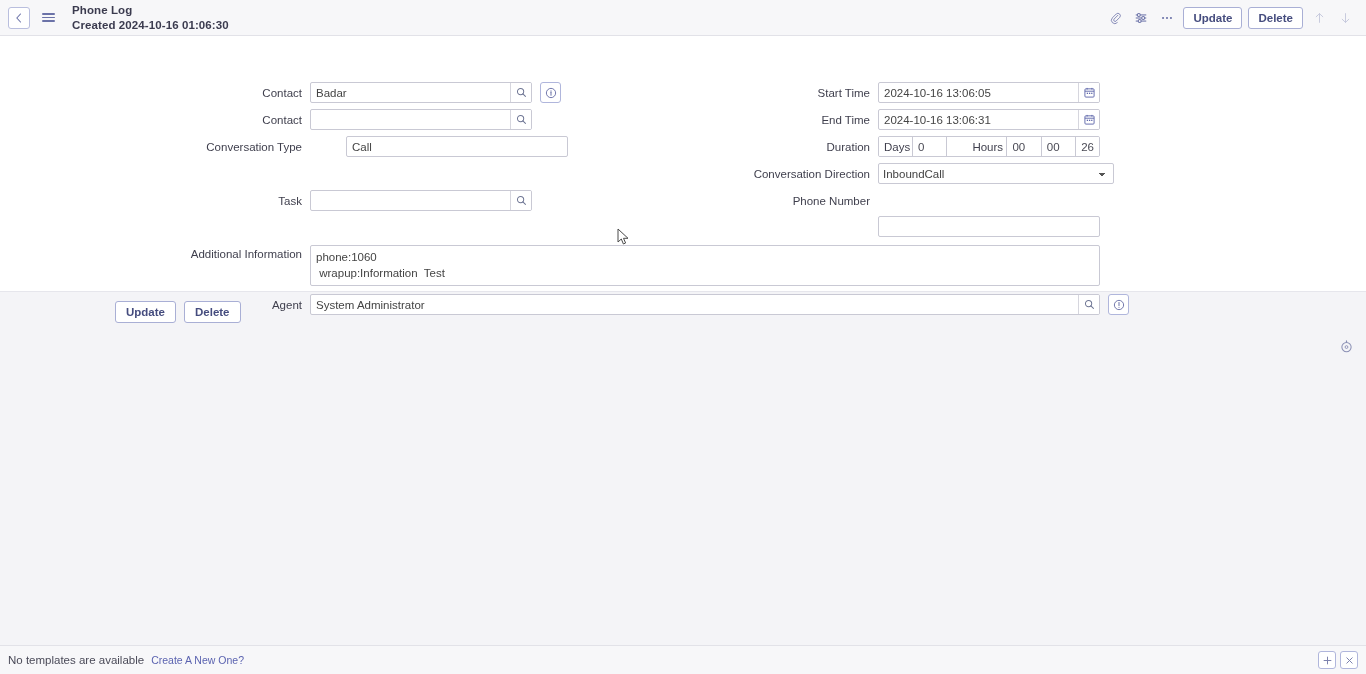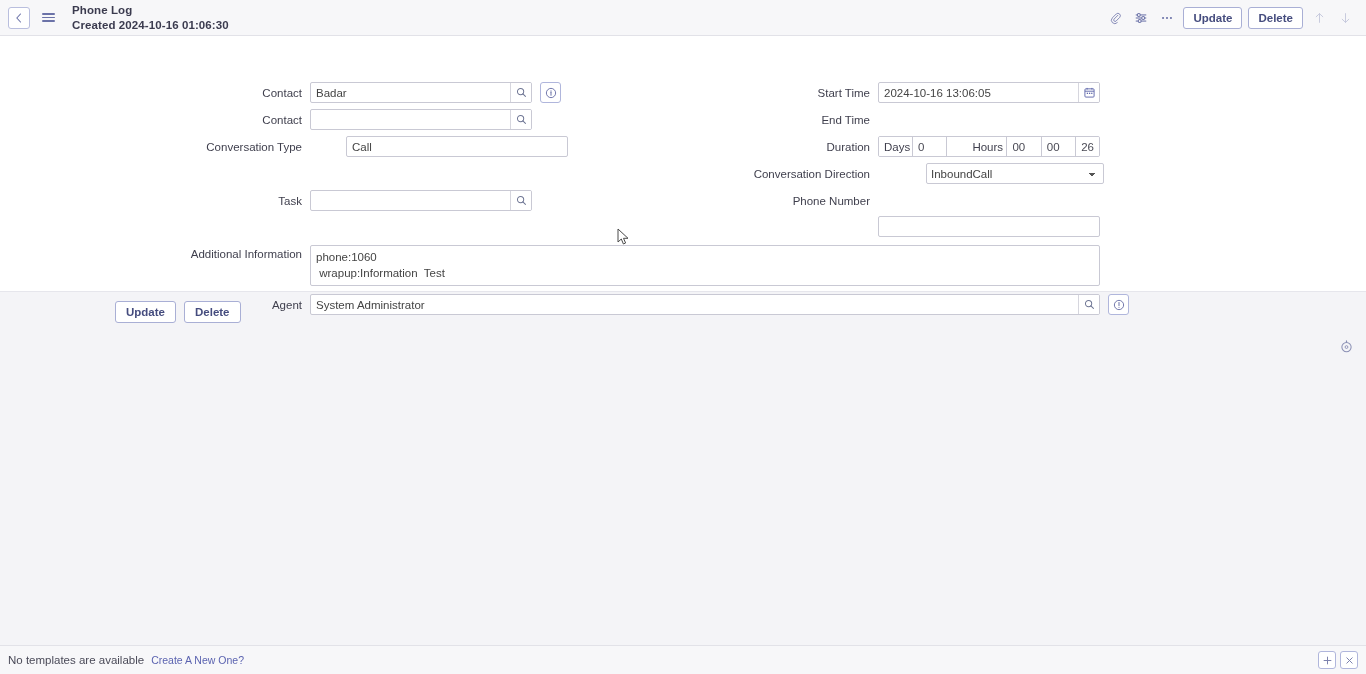--- a/index.html
+++ b/index.html
@@ -438,37 +438,51 @@
           <rect x="3" y="6.2" width="1.4" height="1.4" fill="currentColor"></rect>
           <rect x="5.4" y="6.2" width="1.4" height="1.4" fill="currentColor"></rect>
           <rect x="7.8" y="6.2" width="1.4" height="1.4" fill="currentColor"></rect>
         </svg>
       </div>
     </div>
   </div>
 
   <div class="row" style="left:700px; top:73px;">
     <div class="lbl" style="width:178px;">End Time</div>
+    <div class="inp-group" style="width:222px;">
+      <input value="2024-10-16 13:06:31" style="">
+      <div class="inp-addon cal">
+        <svg width="11" height="11" viewBox="0 0 12 12">
+          <rect x="1" y="2" width="10" height="9" rx="1" fill="none" stroke="currentColor" stroke-width="1"></rect>
+          <line x1="1" y1="4.6" x2="11" y2="4.6" stroke="currentColor" stroke-width="1"></line>
+          <line x1="3.4" y1="1" x2="3.4" y2="2.8" stroke="currentColor" stroke-width="1"></line>
+          <line x1="8.6" y1="1" x2="8.6" y2="2.8" stroke="currentColor" stroke-width="1"></line>
+          <rect x="3" y="6.2" width="1.4" height="1.4" fill="currentColor"></rect>
+          <rect x="5.4" y="6.2" width="1.4" height="1.4" fill="currentColor"></rect>
+          <rect x="7.8" y="6.2" width="1.4" height="1.4" fill="currentColor"></rect>
+        </svg>
+      </div>
+    </div>
   </div>
 
   <div class="row" style="left:700px; top:100px;">
     <div class="lbl" style="width:178px;">Duration</div>
     <div class="dur" style="width:222px;">
       <div class="seg cap" style="width:34px;">Days</div>
       <div class="seg val" style="width:38px;">0</div>
       <div class="seg cap" style="width:40px;margin-left:20px;">Hours</div>
       <div class="seg val" style="width:38px;">00</div>
       <div class="seg val" style="width:38px;">00</div>
       <div class="seg val" style="flex:1 1 auto;">26</div>
     </div>
   </div>
 
   <div class="row" style="left:700px; top:127px;">
     <div class="lbl" style="width:178px;">Conversation Direction</div>
-    <select class="sel" style="width:178px;margin-left:48px;">
+    <select class="sel" style="width:236px;">
       <option>InboundCall</option>
     </select>
   </div>
 
   <div class="row" style="left:700px; top:154px;">
     <div class="lbl" style="width:178px;">Phone Number</div>
   </div>
 
   <div class="row" style="left:878px; top:180px;">
     <input class="inp" style="width: 222px;" value="">

